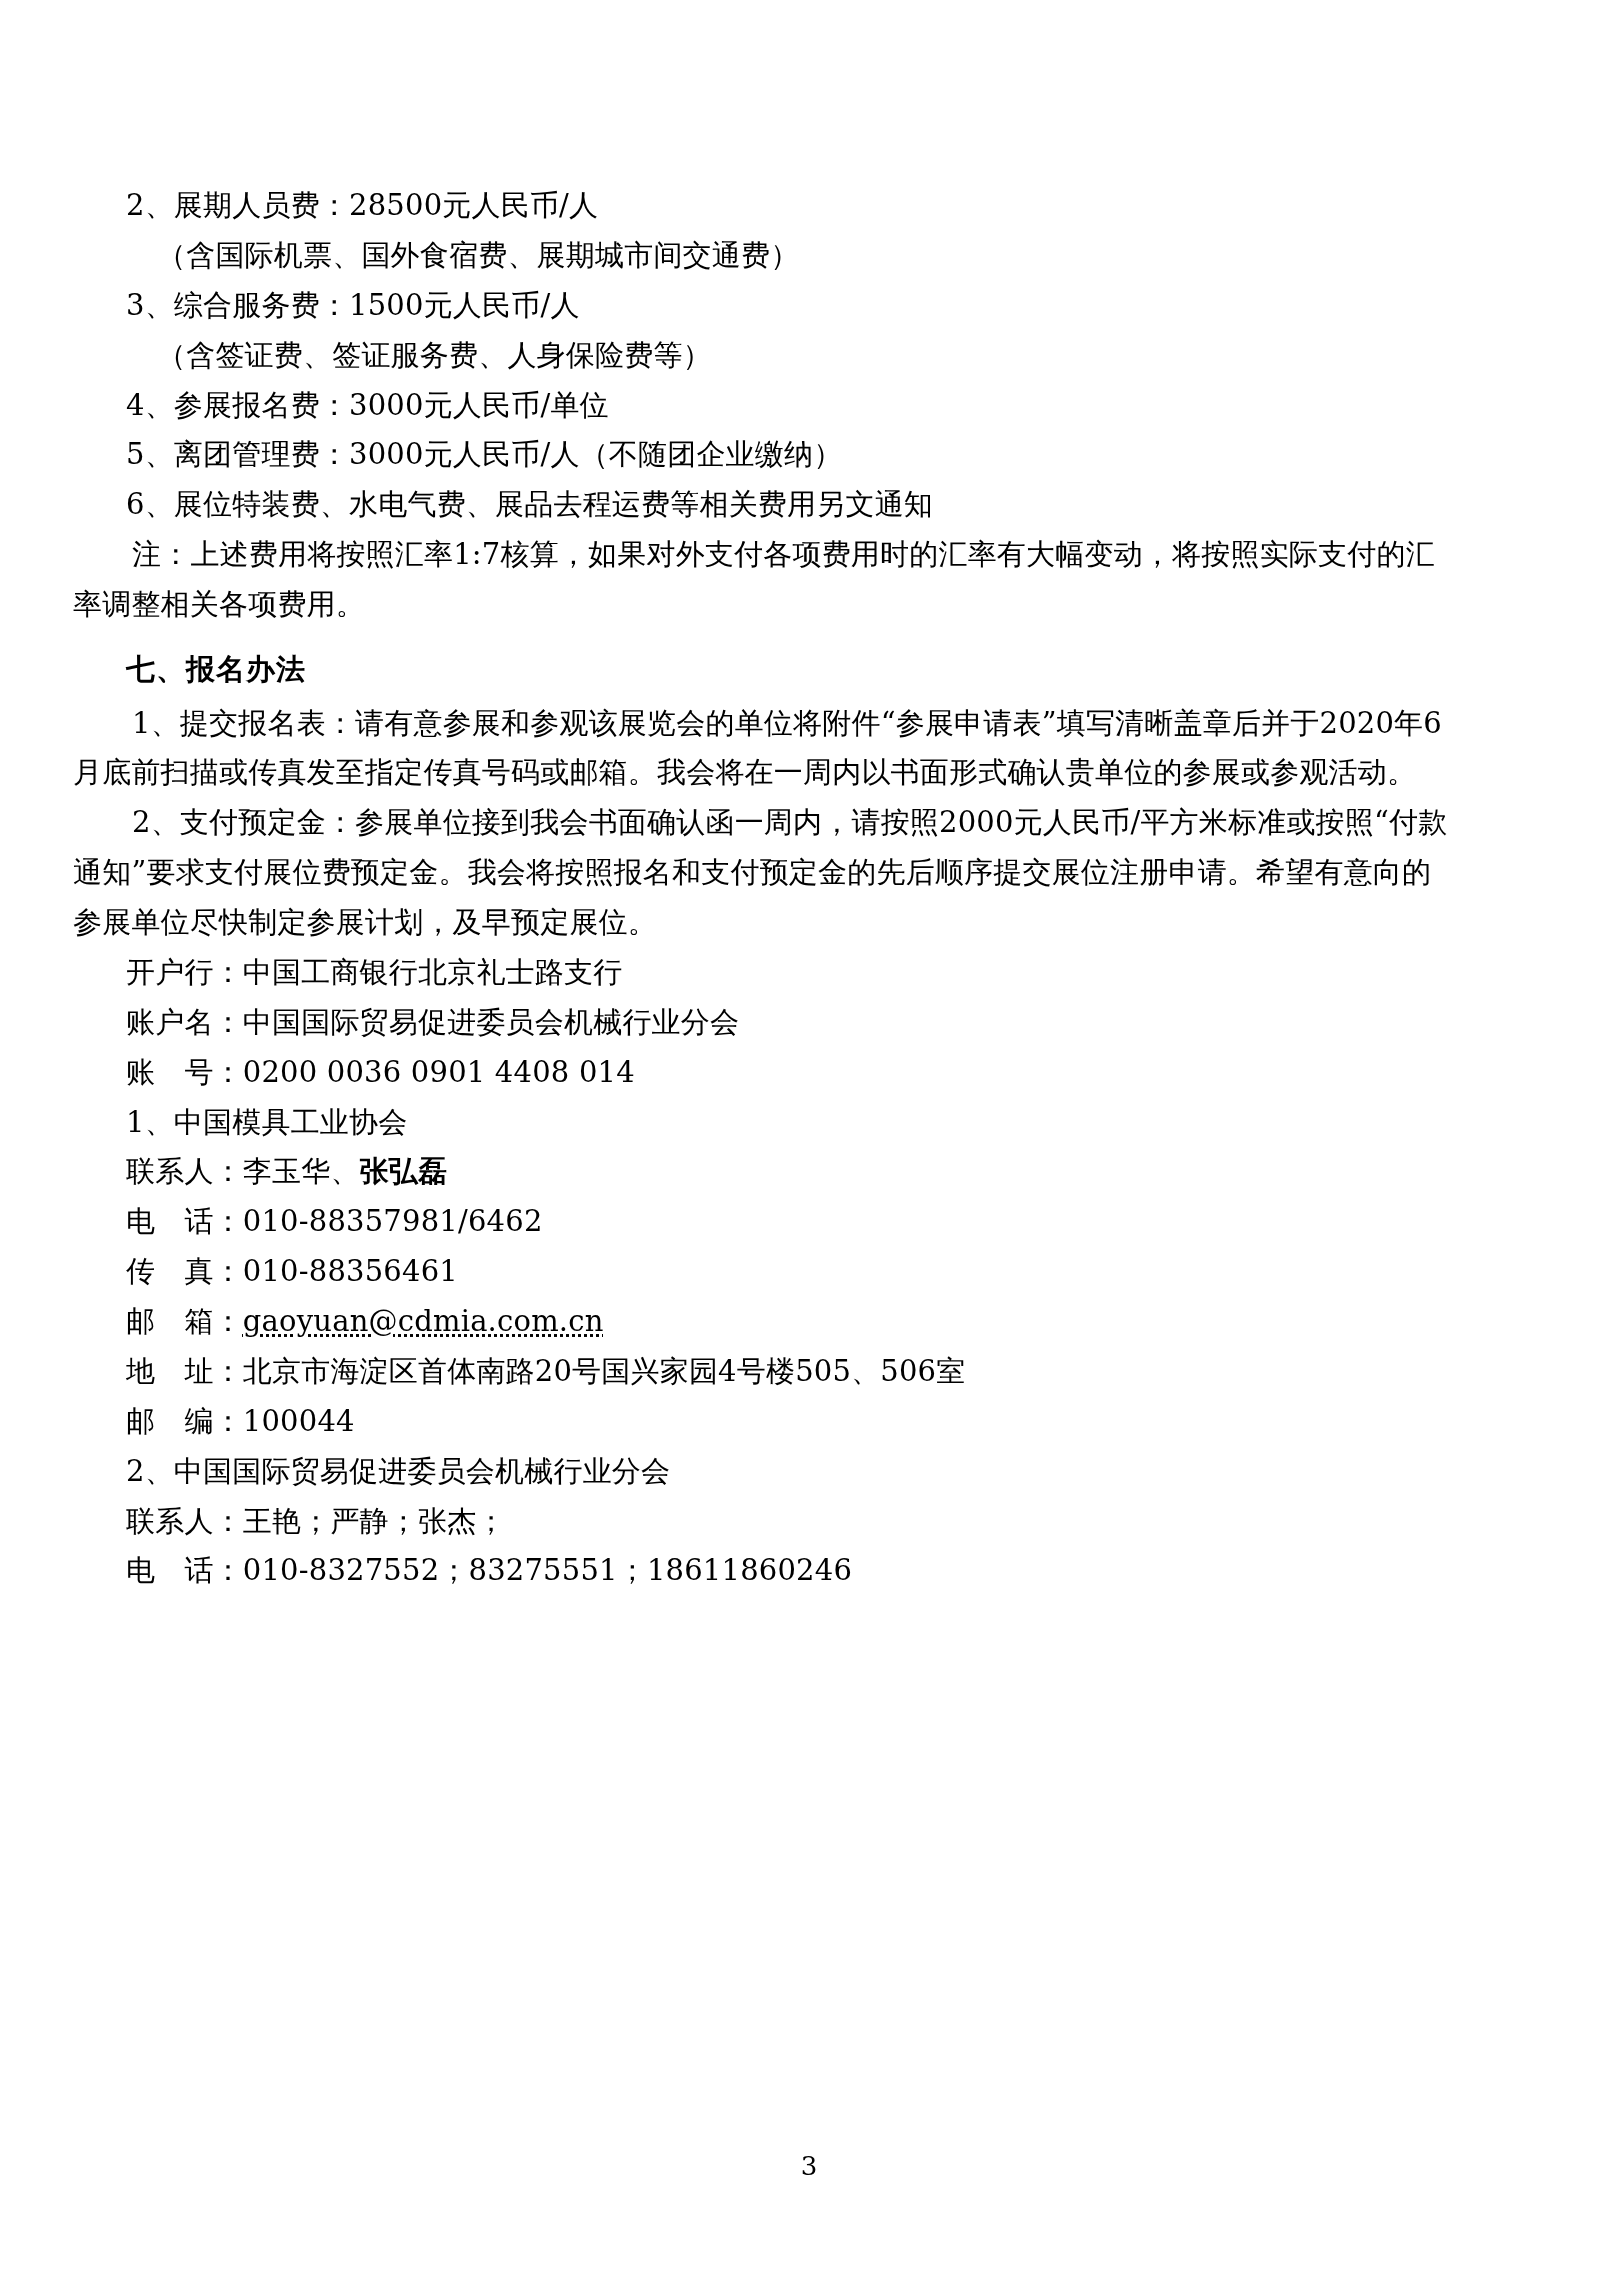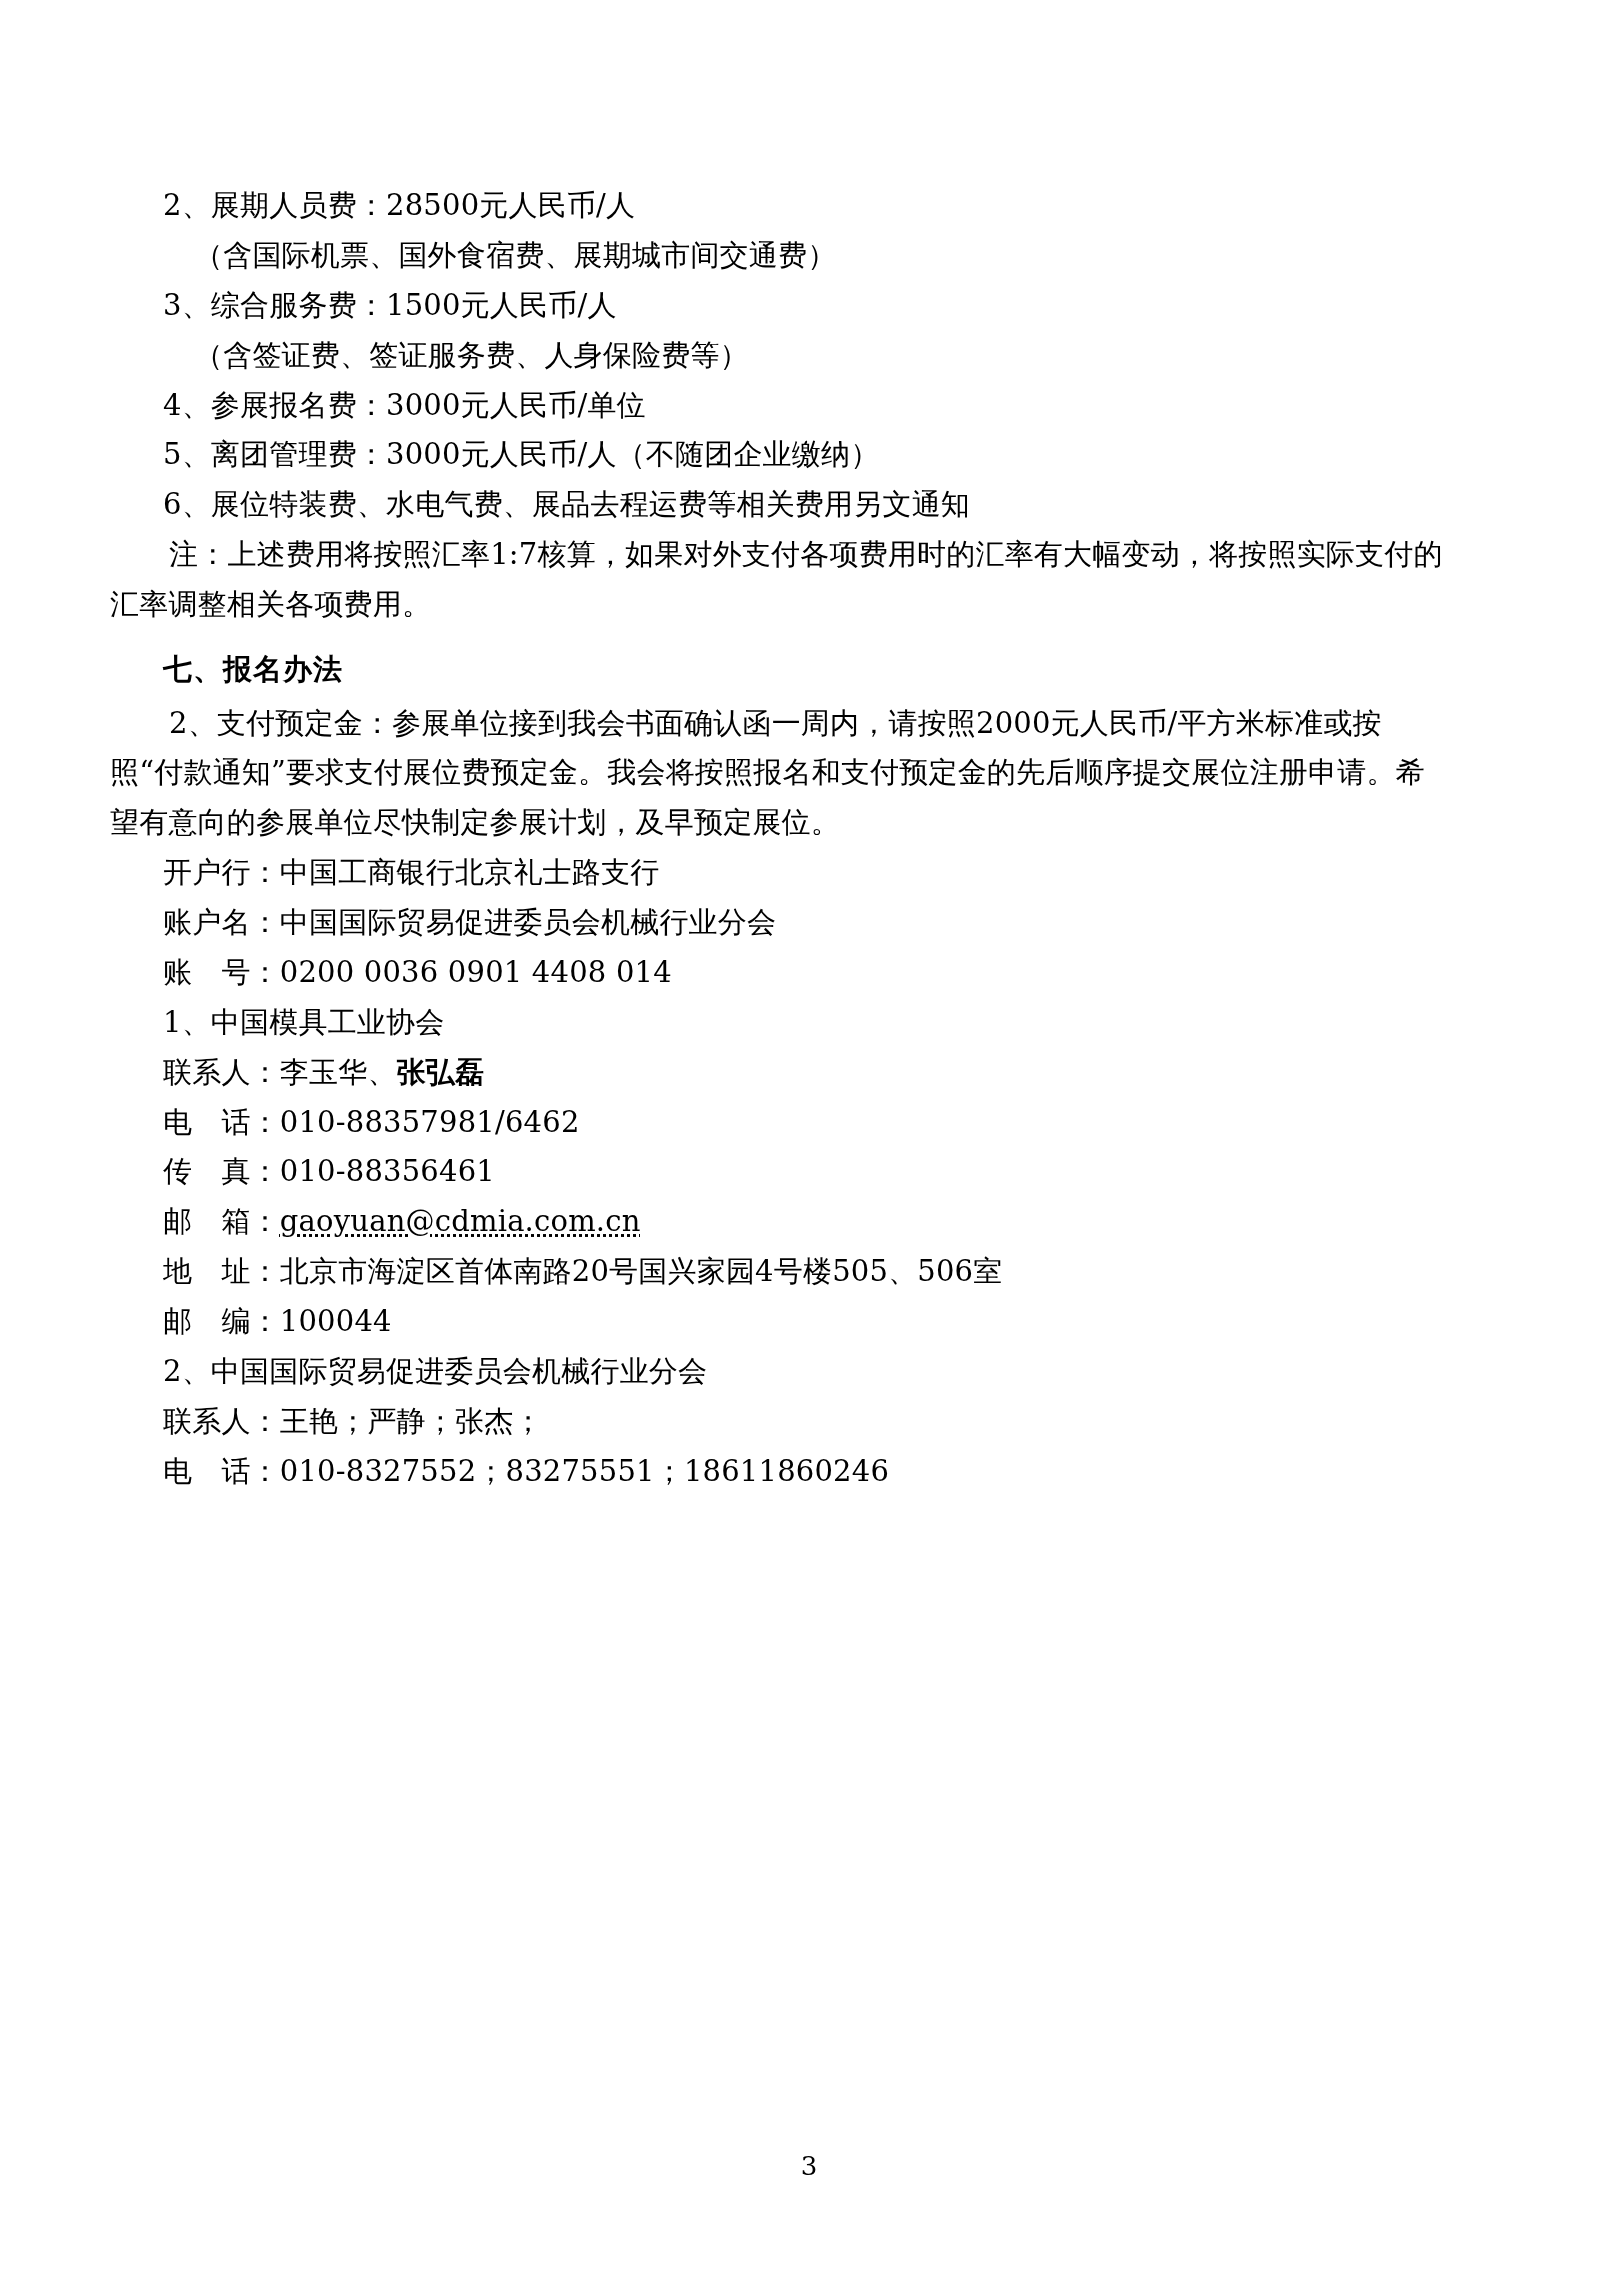--- a/index.html
+++ b/index.html
@@ -14,21 +14,21 @@
     color: #000000;
     position: relative;
     overflow: hidden;
   }
   .page {
     position: absolute;
     top: 0; left: 0;
     width: 1618px;
     height: 2269px;
     box-sizing: border-box;
-    padding: 181px 166px 114px 110px;
+    padding: 181px 166px 114px 73px;
   }
   .doc-body {
     font-size: 29px;
     line-height: 1.72;
     letter-spacing: 0.2px;
   }
   .line {
     white-space: pre-wrap;
   }
   
@@ -83,20 +83,21 @@
     <div class="line ind-list">3、综合服务费：1500元人民币/人</div>
     <div class="line ind-sub">（含签证费、签证服务费、人身保险费等）</div>
     <div class="line ind-list">4、参展报名费：3000元人民币/单位</div>
     <div class="line ind-list">5、离团管理费：3000元人民币/人（不随团企业缴纳）</div>
     <div class="line ind-list">6、展位特装费、水电气费、展品去程运费等相关费用另文通知</div>
 
     <p class="para ind-para">注：上述费用将按照汇率1:7核算，如果对外支付各项费用时的汇率有大幅变动，将按照实际支付的汇率调整相关各项费用。</p>
 
     <div class="heading">七、报名办法</div>
 
+    <p class="para ind-para">1、提交报名表：请有意参展和参观该展览会的单位将附件“参展申请表”填写清晰盖章后并于2020年6月底前扫描或传真发至指定传真号码或邮箱。我会将在一周内以书面形式确认贵单位的参展或参观活动。</p>
     <p class="para ind-para">2、支付预定金：参展单位接到我会书面确认函一周内，请按照2000元人民币/平方米标准或按照“付款通知”要求支付展位费预定金。我会将按照报名和支付预定金的先后顺序提交展位注册申请。希望有意向的参展单位尽快制定参展计划，及早预定展位。</p>
 
     <div class="line ind-block">开户行：中国工商银行北京礼士路支行</div>
     <div class="line ind-block">账户名：中国国际贸易促进委员会机械行业分会</div>
     <div class="line ind-block">账　号：0200 0036 0901 4408 014</div>
 
 
     <div class="line ind-block">1、中国模具工业协会</div>
     <div class="line ind-block"><span>联系人：李玉华、</span><span class="bold-name">张弘磊</span></div>
     <div class="line ind-block">电　话：010-88357981/6462</div>

